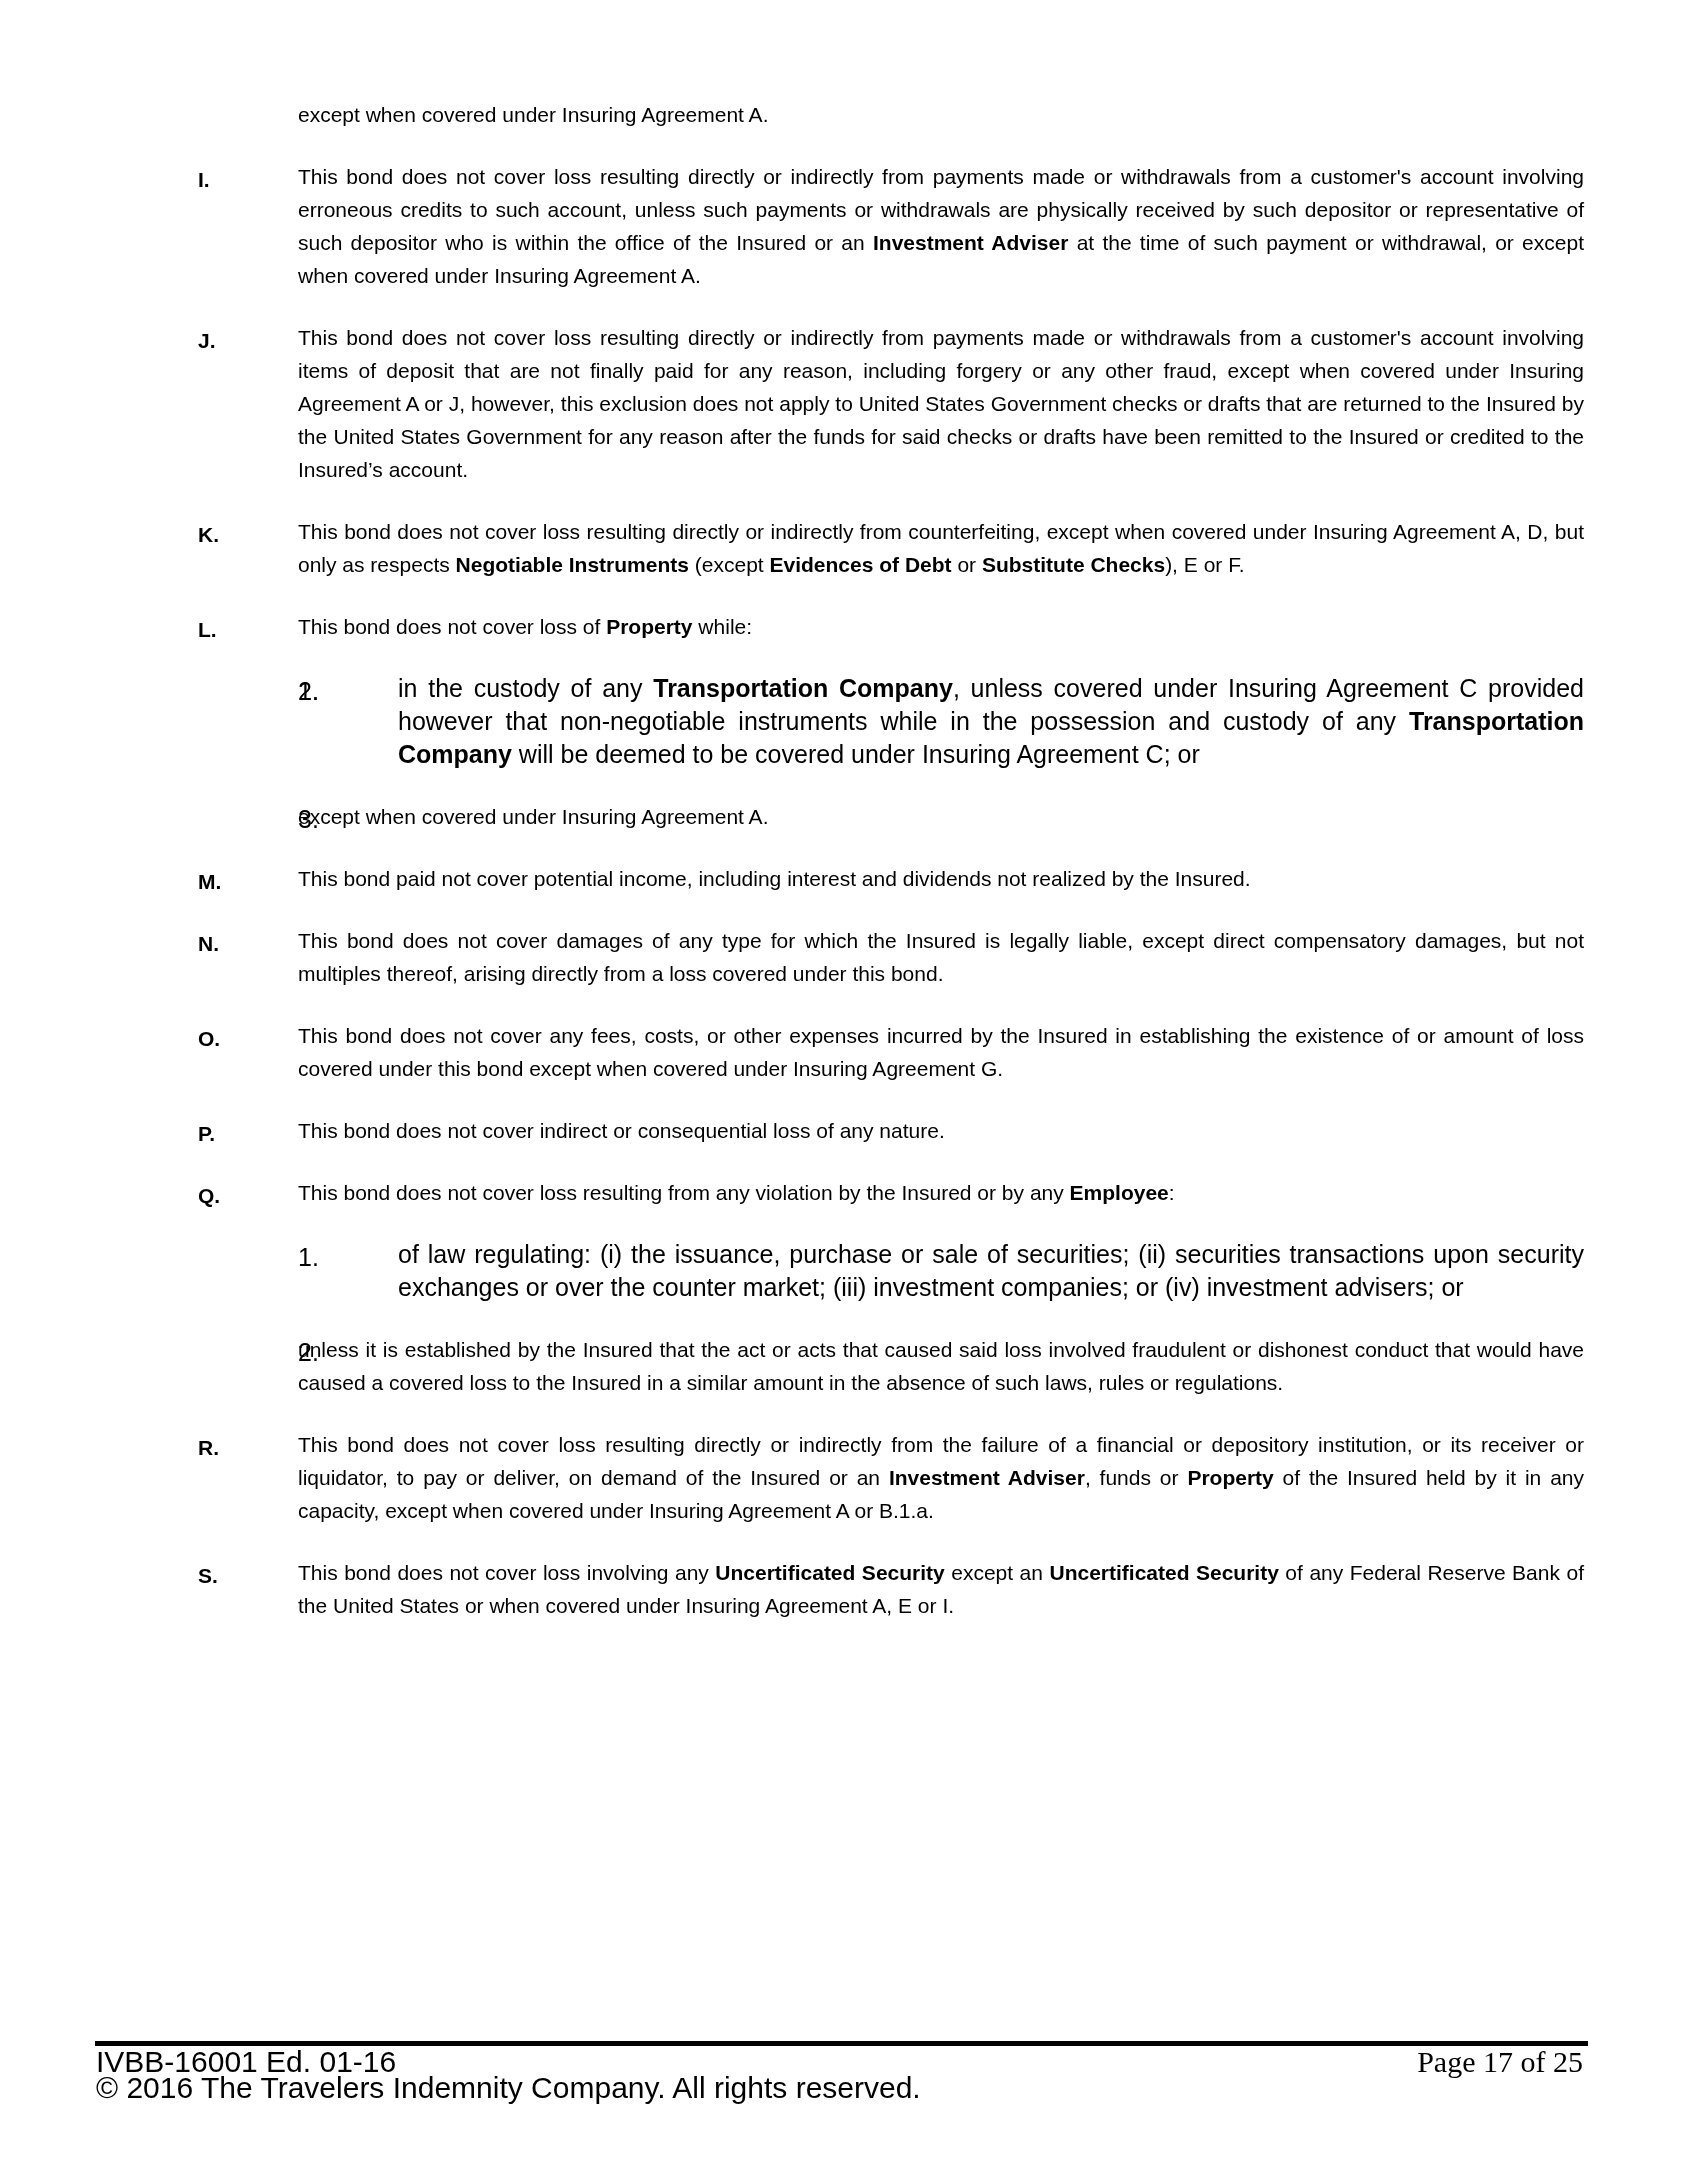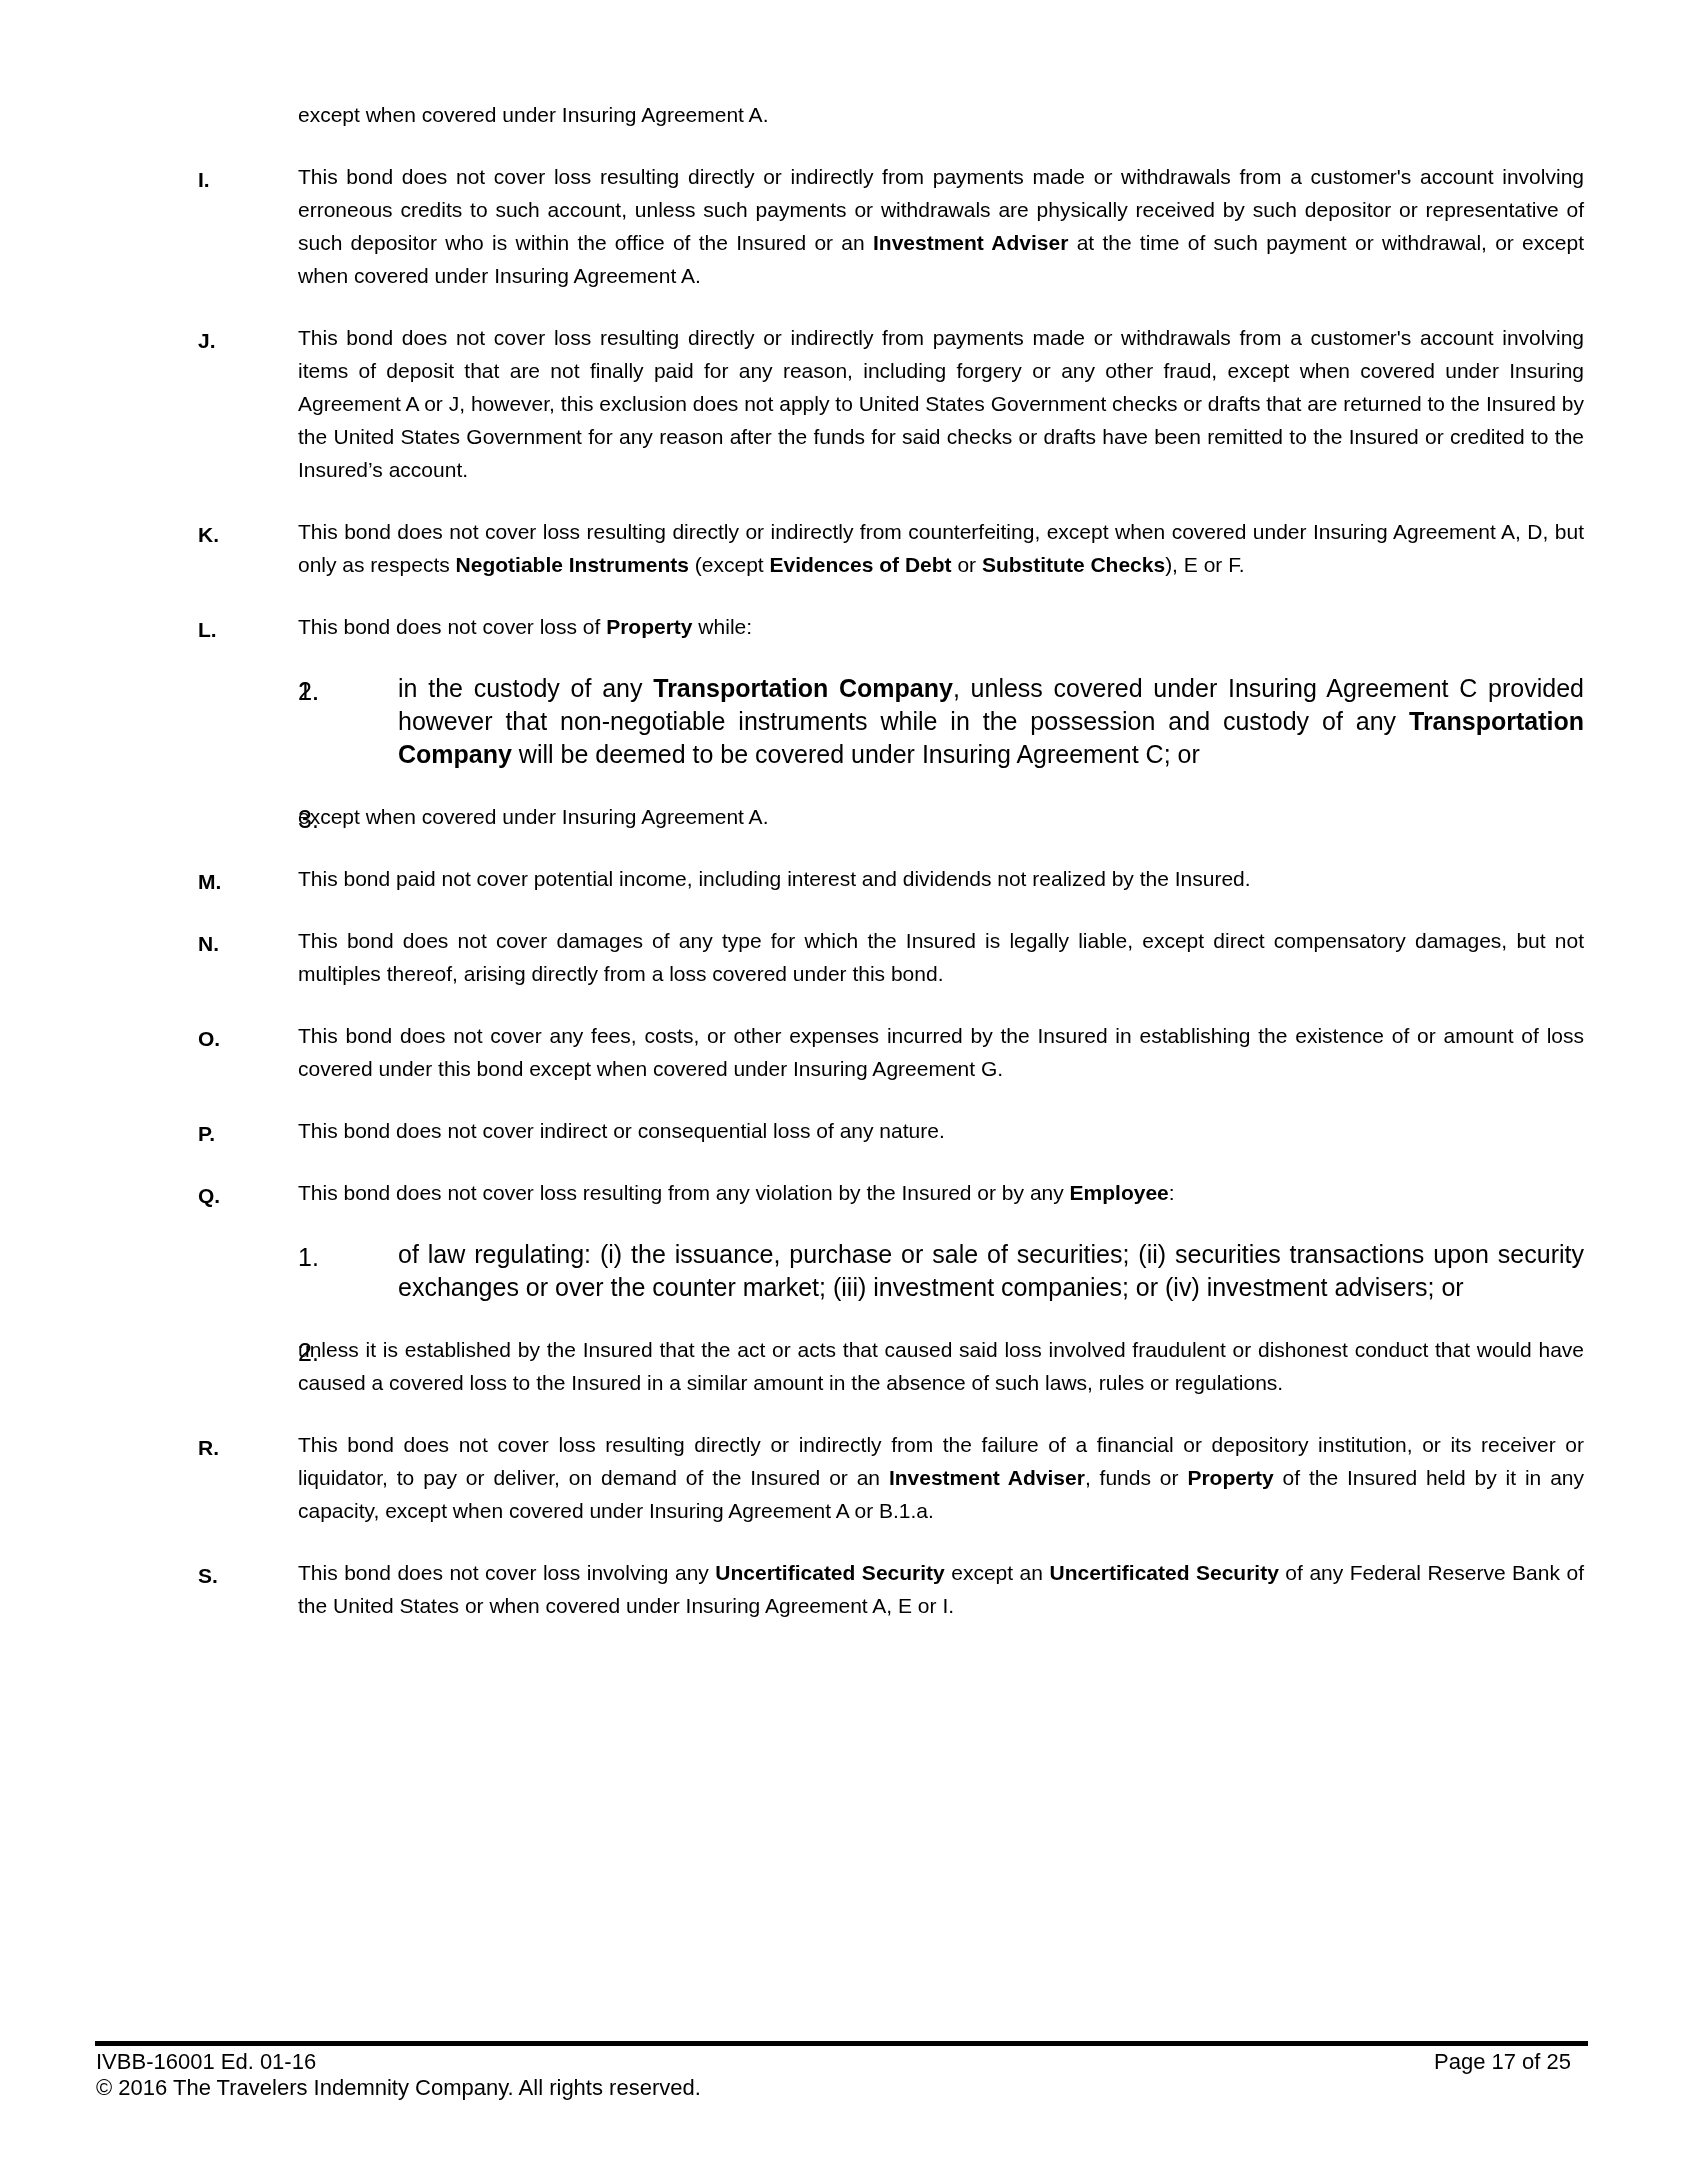--- a/index.html
+++ b/index.html
@@ -9,22 +9,22 @@
   .body { position: absolute; left: 198px; top: 98px; width: 1386px; }
   .para { position: relative; font-size: 21px; line-height: 33px; margin: 0 0 29px 0; }
   .para .label { position: absolute; left: 0; top: 3px; width: 89px; font-weight: bold; }
   .para .text { margin-left: 100px; text-align: justify; }
   .para.cont .text { margin-left: 100px; }
   .sub { position: relative; font-size: 25px; line-height: 33px; margin: 0 0 29px 0; }
   .sub .num { position: absolute; left: 100px; top: 3px; }
   .sub .text { margin-left: 200px; text-align: justify; }
   b { font-weight: bold; }
   .rule { position: absolute; left: 95px; top: 2041px; width: 1493px; height: 5px; background: #000; }
-  .footer { position: absolute; left: 96px; top: 2049px; width: 1487px; font-size: 22px; line-height: 26px; }
-  .footer .right { position: absolute; right: 12px; top: 0; }
+  .footer { position: absolute; left: 96px; top: 2049px; width: 1487px; font-size: 30px; line-height: 26px; }
+  .footer .right { position: absolute; right: 0; top: 0; font-family: Liberation Serif, serif; }
 </style>
 </head>
 <body>
 
 <div class="page">
   <div class="body" id="doc-body">
       <div class="para cont">
         <div class="text"><span>except when covered under Insuring Agreement A.</span></div>
       </div>
       <div class="para">

